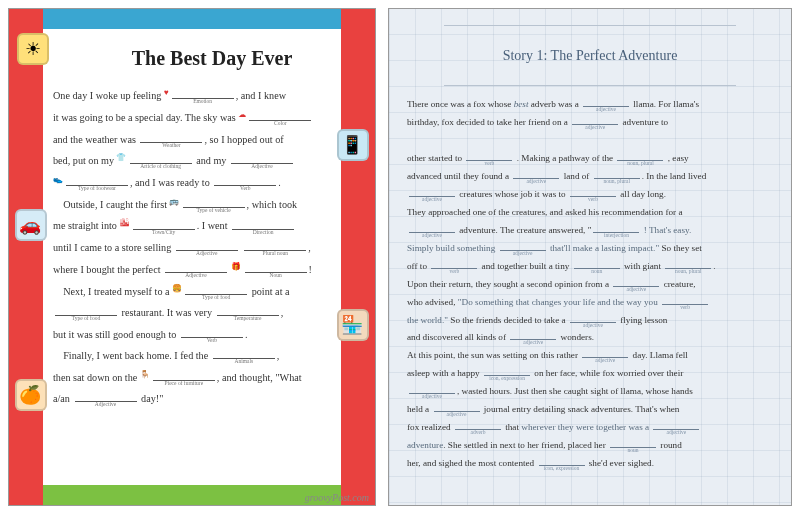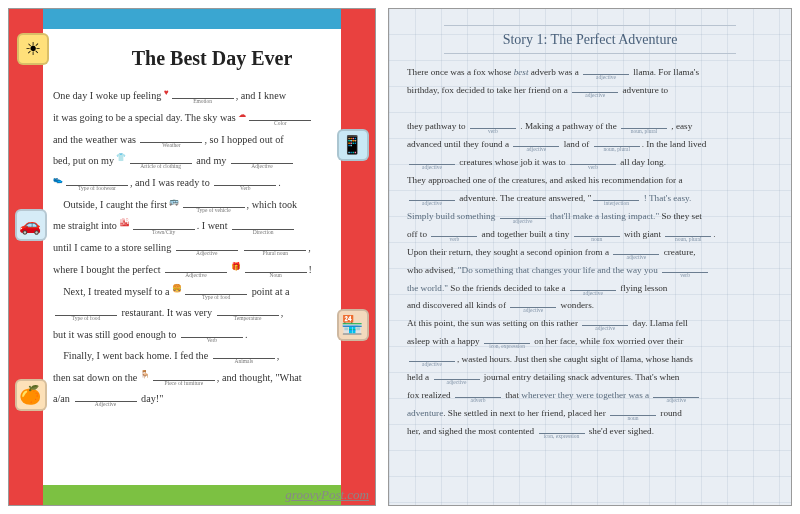--- a/index.html
+++ b/index.html
@@ -70,41 +70,40 @@
     width:32px; height:32px;
     border-radius:6px;
     background:#fff1cc;
     border:2px solid rgba(0,0,0,.15);
     display:flex; align-items:center; justify-content:center;
     font-size:18px;
   }
   .attribution {
     position:absolute;
     right:6px; bottom:2px;
-    font-size:13px;
+    font-size:10px;
     color:#888;
     font-style:italic;
-    text-decoration:underline;
   }
   .red-ico { color:#d33; font-size:8px; vertical-align: super; margin-right:1px;}
   
   .right {
     background:
       linear-gradient(90deg, rgba(120,140,170,.15) 1px, transparent 1px) 0 0/26px 26px,
       linear-gradient(0deg, rgba(120,140,170,.15) 1px, transparent 1px) 0 0/26px 26px,
       #e9eef4;
     padding: 16px 18px;
     font-size: 9.2px;
     color:#333;
     line-height: 1.95;
   }
   .right .title-band {
     text-align:center;
     margin: 0 auto 10px;
-    padding: 0 10px;
+    padding: 16px 10px;
     font-size: 14px;
     color:#49607a;
     border-top:1px solid #b8c3d0;
     border-bottom:1px solid #b8c3d0;
     width: 80%;
     font-family: Georgia, serif;
   }
   .right .blank { min-width: 46px; border-bottom:1px solid #6b7d90; }
   .right .blank .hint { color:#8294a8; }
   .right em { font-style: italic; color:#5a6c7e; }
@@ -147,21 +146,21 @@
   </div>
   <div class="attribution">groovyPost.com</div>
 </div>
 
 <div class="page right">
   <div class="title-band">Story 1: The Perfect Adventure</div>
   <div>
     <span>There once was a fox whose </span><em>best</em><span> adverb was a </span><span class="blank"><span class="hint">adjective</span></span><span> llama. For llama's</span><br>
     <span>birthday, fox decided to take her friend on a </span><span class="blank"><span class="hint">adjective</span></span><span> adventure to</span><br>
     <br>
-    <span>they pathway to </span><span class="blank"><span class="hint">verb</span></span><span> . Making a pathway of the </span><span class="blank"><span class="hint">noun, plural</span></span><span> , easy</span><br>
+    <span>other started to </span><span class="blank"><span class="hint">verb</span></span><span> . Making a pathway of the </span><span class="blank"><span class="hint">noun, plural</span></span><span> , easy</span><br>
     <span> advanced until they found a </span><span class="blank"><span class="hint">adjective</span></span><span> land of </span><span class="blank"><span class="hint">noun, plural</span></span><span>. In the land lived</span><br>
     <span class="blank"><span class="hint">adjective</span></span><span> creatures whose job it was to </span><span class="blank"><span class="hint">verb</span></span><span> all day long.</span><br>
     <span>They approached one of the creatures, and asked his recommendation for a</span><br>
     <span class="blank"><span class="hint">adjective</span></span><span> adventure. The creature answered, "</span><span class="blank"><span class="hint">interjection</span></span><span class="quote"> ! That's easy.</span><br>
     <span class="quote">Simply build something </span><span class="blank"><span class="hint">adjective</span></span><span class="quote"> that'll make a lasting impact."</span><span> So they set</span><br>
     <span>off to </span><span class="blank"><span class="hint">verb</span></span><span> and together built a tiny </span><span class="blank"><span class="hint">noun</span></span><span> with giant </span><span class="blank"><span class="hint">noun, plural</span></span><span>.</span><br>
     <span>Upon their return, they sought a second opinion from a </span><span class="blank"><span class="hint">adjective</span></span><span> creature,</span><br>
     <span>who advised, </span><span class="quote">"Do something that changes your life and the way you </span><span class="blank"><span class="hint">verb</span></span><br>
     <span class="quote">the world."</span><span> So the friends decided to take a </span><span class="blank"><span class="hint">adjective</span></span><span> flying lesson</span><br>
     <span>and discovered all kinds of </span><span class="blank"><span class="hint">adjective</span></span><span> wonders.</span><br>

